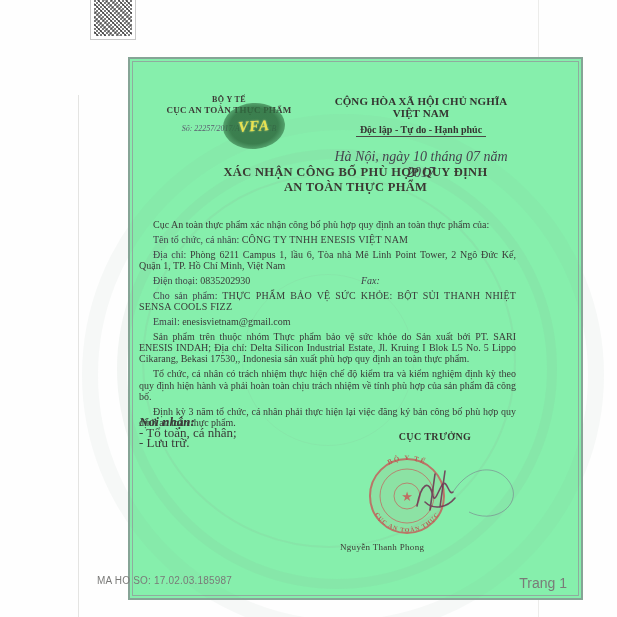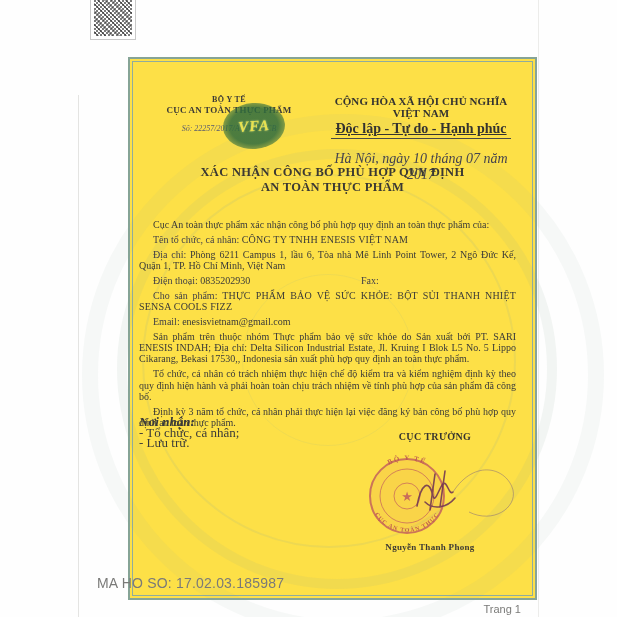--- a/index.html
+++ b/index.html
@@ -22,22 +22,22 @@
     width:100%;height:100%;
     background-image:
       repeating-conic-gradient(#7a7a7a 0% 25%, #ffffff 0% 50%),
       repeating-linear-gradient(45deg, rgba(90,90,90,.55) 0 2px, rgba(255,255,255,.5) 2px 5px);
     background-size:4px 4px, 7px 7px;
     background-blend-mode:multiply;
   }
 
   
   .cert{
-    position:absolute;left:128px;top:57px;width:409px;height:543px;
-    background:#fde047;
+    position:absolute;left:128px;top:57px;width:455px;height:543px;
+    background:#86efac;
     border:2px solid #86a496;
     box-sizing:border-box;
   }
   .cert-inner-line{
     position:absolute;inset:2px;border:1px solid #8fac9e;pointer-events:none;
   }
   
   .wm{position:absolute;border-radius:50%;pointer-events:none;}
   .wm1{left:-13px;top:90px;width:420px;height:420px;border:10px solid rgba(140,170,150,0.10);}
   .wm2{left:12px;top:115px;width:370px;height:370px;border:2px solid rgba(140,170,150,0.14);}
@@ -54,55 +54,55 @@
     background:radial-gradient(ellipse at center, rgba(46,107,62,0.85) 55%, rgba(46,107,62,0.55) 72%, rgba(46,107,62,0.15) 100%);
     display:flex;align-items:center;justify-content:center;
     transform:rotate(-4deg);
   }
   .vfa span{
     font-style:italic;font-weight:bold;font-size:15px;color:#e9e24e;
     text-shadow:0 0 2px rgba(255,255,160,.8);letter-spacing:1px;
   }
   .hdr-right{position:absolute;left:194px;top:36px;width:194px;text-align:center;color:#343330;}
   .hdr-right .m1{font-weight:bold;font-size:11px;letter-spacing:.1px;font-family:Liberation Serif, serif;}
-  .hdr-right .m2{display:inline-block;font-weight:bold;font-size:14px;margin-top:2px;
-                 border-bottom:1px solid #4a4a46;padding:0 4px 1px;text-decoration:underline;}
+  .hdr-right .m2{display:inline-block;font-weight:bold;font-size:10px;margin-top:2px;
+                 border-bottom:1px solid #4a4a46;padding:0 4px 1px;}
   .hdr-right .date{font-style:italic;font-size:14px;color:#45444e;margin-top:12px;}
 
   
   .title{
     position:absolute;left:0;top:106px;width:100%;text-align:center;
     font-weight:bold;font-size:12.5px;line-height:15px;color:#3b3933;letter-spacing:.3px;
   }
 
   
   .body{
     position:absolute;left:9px;top:160px;width:377px;
     font-size:10px;line-height:11.4px;color:#3a3a38;text-align:justify;
   }
   .body p{margin:0 0 3.4px;text-indent:14px;}
   .lbl{color:#403f48;}
   .caps{letter-spacing:.2px;}
   .phone-line{position:relative;}
-  .fax{position:absolute;left:208px;top:0;color:#403f48;}
+  .fax{position:absolute;left:208px;top:0;font-style:italic;color:#403f48;}
 
   
   .recipients{position:absolute;left:9px;top:358px;font-size:13px;line-height:10.6px;color:#3a3a38;}
   .recipients .rl{font-weight:bold;font-style:italic;}
   .director{position:absolute;left:240px;top:372px;width:130px;text-align:center;
             font-weight:bold;font-size:10px;color:#36342f;letter-spacing:.4px;}
   .sealwrap{position:absolute;left:225px;top:385px;width:170px;height:130px;}
-  .signer-name{position:absolute;left:210px;top:483px;width:180px;text-align:center;
-               font-weight:bold;font-size:9px;color:#3d3a34;letter-spacing:.3px;}
+  .signer-name{position:absolute;left:210px;top:483px;width:180px;
+               font-weight:normal;font-size:9px;color:#3d3a34;letter-spacing:.3px;}
 
   
   .file-code{position:absolute;left:-33px;top:516px;font-family:"Liberation Sans",sans-serif;
-             font-size:14px;color:#7a7a78;letter-spacing:.2px;}
-  .page-num{position:absolute;right:14px;top:544px;font-family:"Liberation Sans",sans-serif;
-            font-size:11px;color:#7a7a78;}
+             font-size:10px;color:#7a7a78;letter-spacing:.2px;}
+  .page-num{position:absolute;right:14px;top:516px;font-family:"Liberation Sans",sans-serif;
+            font-size:14px;color:#7a7a78;}
 </style>
 </head>
 <body>
 
 <div>
 
   <div class="page-edge edge-left"></div>
   <div class="page-edge edge-right"></div>
 
   <div class="qr">
@@ -142,21 +142,21 @@
       <p class="phone-line"><span class="lbl">Điện thoại:</span> <span>0835202930</span><span class="fax">Fax:</span></p>
       <p><span class="lbl">Cho sản phẩm:</span> <span class="caps">THỰC PHẨM BẢO VỆ SỨC KHỎE: BỘT SỦI THANH NHIỆT SENSA COOLS FIZZ</span></p>
       <p><span class="lbl">Email:</span> <span>enesisvietnam@gmail.com</span></p>
       <p>Sản phẩm trên thuộc nhóm Thực phẩm bảo vệ sức khỏe do Sản xuất bởi PT. SARI ENESIS INDAH; Địa chỉ: Delta Silicon Industrial Estate, Jl. Kruing I Blok L5 No. 5 Lippo Cikarang, Bekasi 17530,, Indonesia sản xuất phù hợp quy định an toàn thực phẩm.</p>
       <p>Tổ chức, cá nhân có trách nhiệm thực hiện chế độ kiểm tra và kiểm nghiệm định kỳ theo quy định hiện hành và phải hoàn toàn chịu trách nhiệm về tính phù hợp của sản phẩm đã công bố.</p>
       <p>Định kỳ 3 năm tổ chức, cá nhân phải thực hiện lại việc đăng ký bản công bố phù hợp quy định an toàn thực phẩm.</p>
     </div>
 
     <div class="recipients">
       <div class="rl">Nơi nhận:</div>
-      <div>- Tổ chức, cá nhân;</div>
+      <div>- Tổ toàn, cá nhân;</div>
       <div>- Lưu trữ.</div>
     </div>
 
     <div class="director">CỤC TRƯỞNG</div>
 
     <div class="sealwrap">
       <svg width="170" height="130" viewBox="0 0 170 130" xmlns="http://www.w3.org/2000/svg">
         <defs>
           <path id="arcTop" d="M 16 52 A 36 36 0 0 1 88 52" fill="none"></path>
           <path id="arcBot" d="M 14 50 A 38 38 0 0 0 90 50" fill="none"></path>

